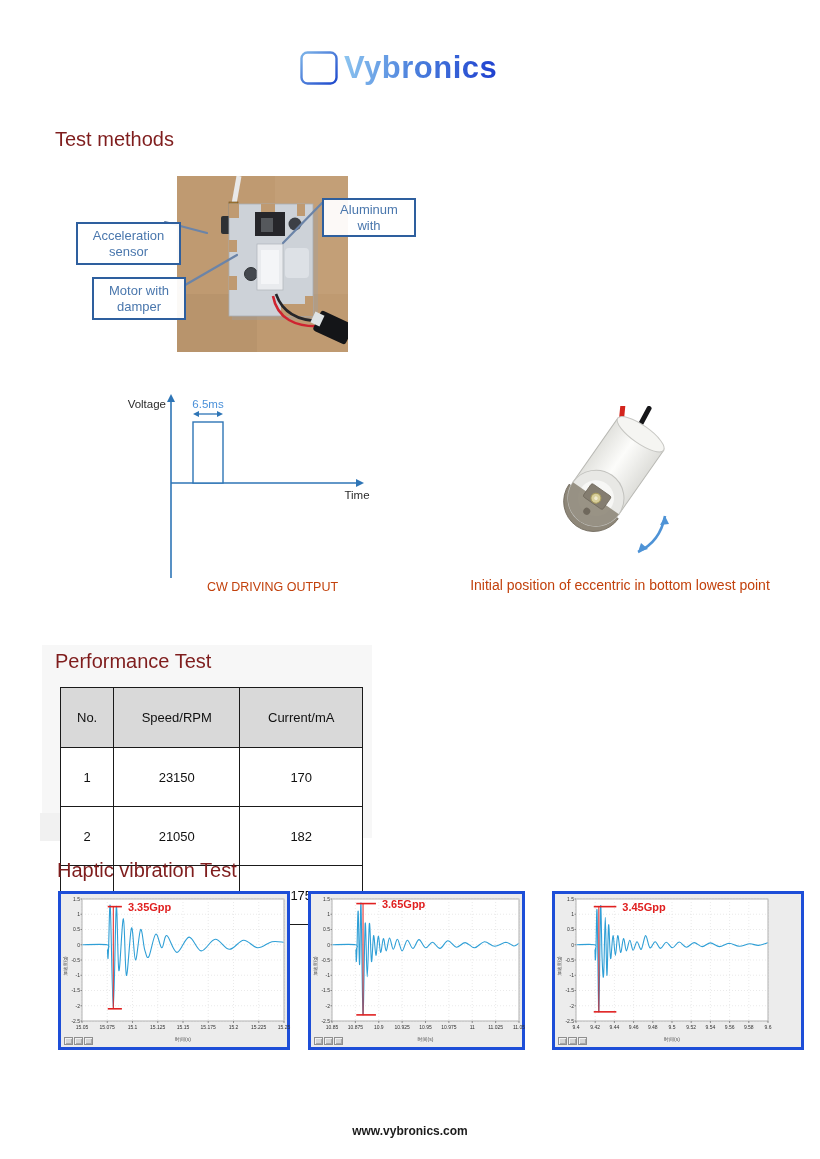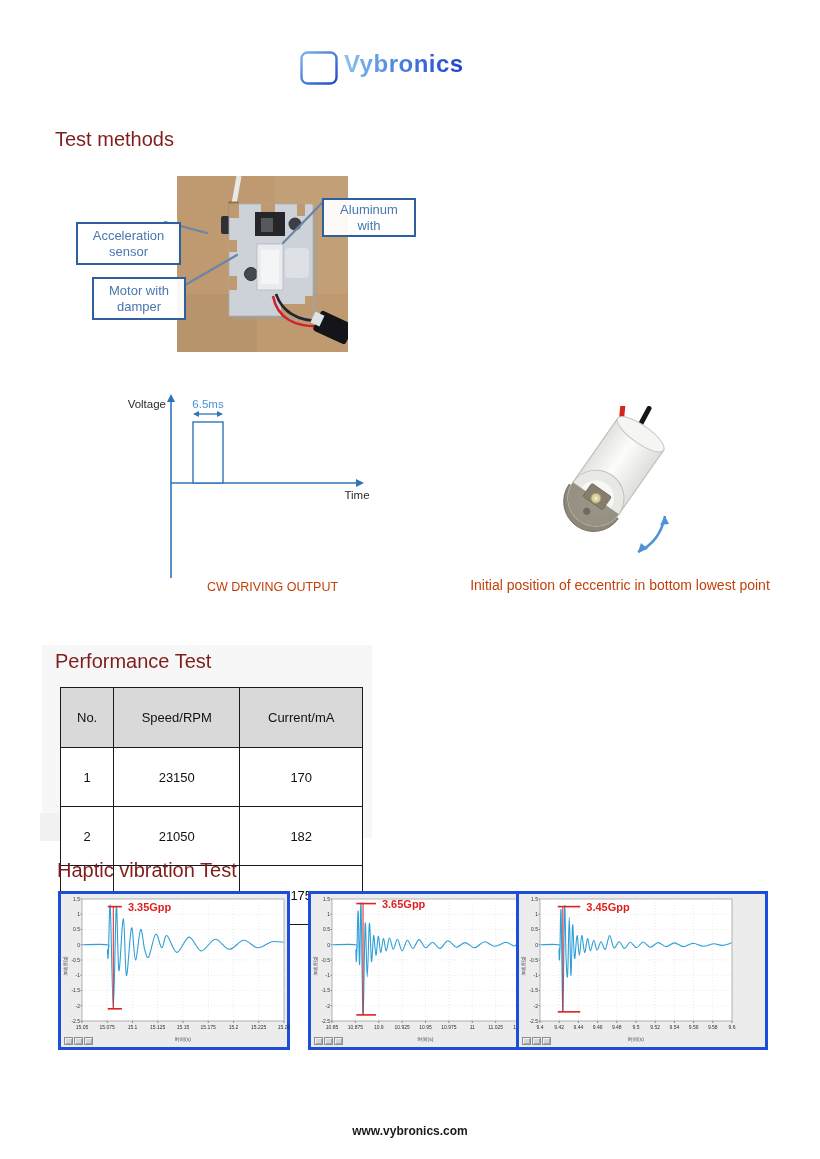--- a/index.html
+++ b/index.html
@@ -1,20 +1,20 @@
 <!DOCTYPE html>
 <html><head>
 <meta charset="utf-8">
 <style>
   html,body{margin:0;padding:0;background:#888;}
   .page{position:relative;width:820px;height:1159px;margin:0 auto;background:#ffffff;
         font-family:"Liberation Sans",sans-serif;color:#1c1c1c;overflow:hidden;}
   .abs{position:absolute;}
   
-  .logo-word{position:absolute;left:344px;top:50px;font-size:24px;font-weight:bold;
+  .logo-word{position:absolute;left:344px;top:50px;font-size:31px;font-weight:bold;
              letter-spacing:.5px;color:#2f63d2;}
   @supports (-webkit-background-clip:text){
     .logo-word{background:linear-gradient(100deg,#8ec6f0 0%,#4d82dd 45%,#1d3ecf 100%);
                -webkit-background-clip:text;background-clip:text;color:transparent;}
   }
   
   .h-section{position:absolute;font-size:20px;font-weight:400;color:#7f1d1d;}
   
   .callout{position:absolute;border:2px solid #2e5f9e;background:rgba(255,255,255,.94);
            color:#4a77ad;font-size:13px;line-height:16px;text-align:center;
@@ -360,21 +360,21 @@
           <line x1="45.30999999999968" x2="64.94500000000033" y1="120.89999999999999" y2="120.89999999999999" stroke-width="1.6"></line>
         </g>
         <text x="70.94500000000033" y="13.574999999999998" font-size="11" font-weight="600" fill="#e02020">3.65Gpp</text>
       </svg>
       <div class="tools">
         <span class="tool"></span>
         <span class="tool"></span>
         <span class="tool"></span>
       </div>
     </div>
-  <div class="chart" style="left:516px;width:252px;">
+  <div class="chart" style="left:552px;width:252px;">
       <svg width="220" height="157">
         <rect x="21" y="5" width="192" height="122" fill="#ffffff" stroke="#9f9f9f" stroke-width="0.8"></rect>
         <g stroke="#dcdcdc" stroke-width="0.6" stroke-dasharray="1,2">
           <line x1="21" x2="213" y1="5" y2="5"></line>
           <line x1="21" x2="213" y1="20.25" y2="20.25"></line>
           <line x1="21" x2="213" y1="35.5" y2="35.5"></line>
           <line x1="21" x2="213" y1="50.75" y2="50.75"></line>
           <line x1="21" x2="213" y1="66" y2="66"></line>
           <line x1="21" x2="213" y1="81.25" y2="81.25"></line>
           <line x1="21" x2="213" y1="96.5" y2="96.5"></line>

